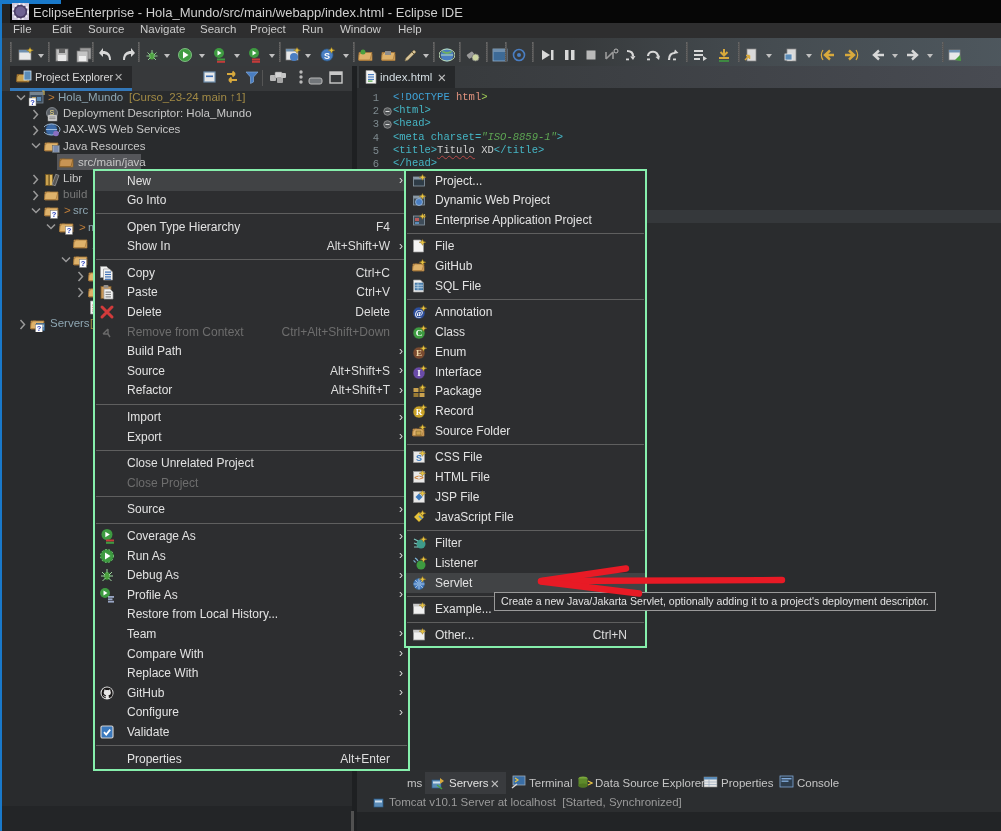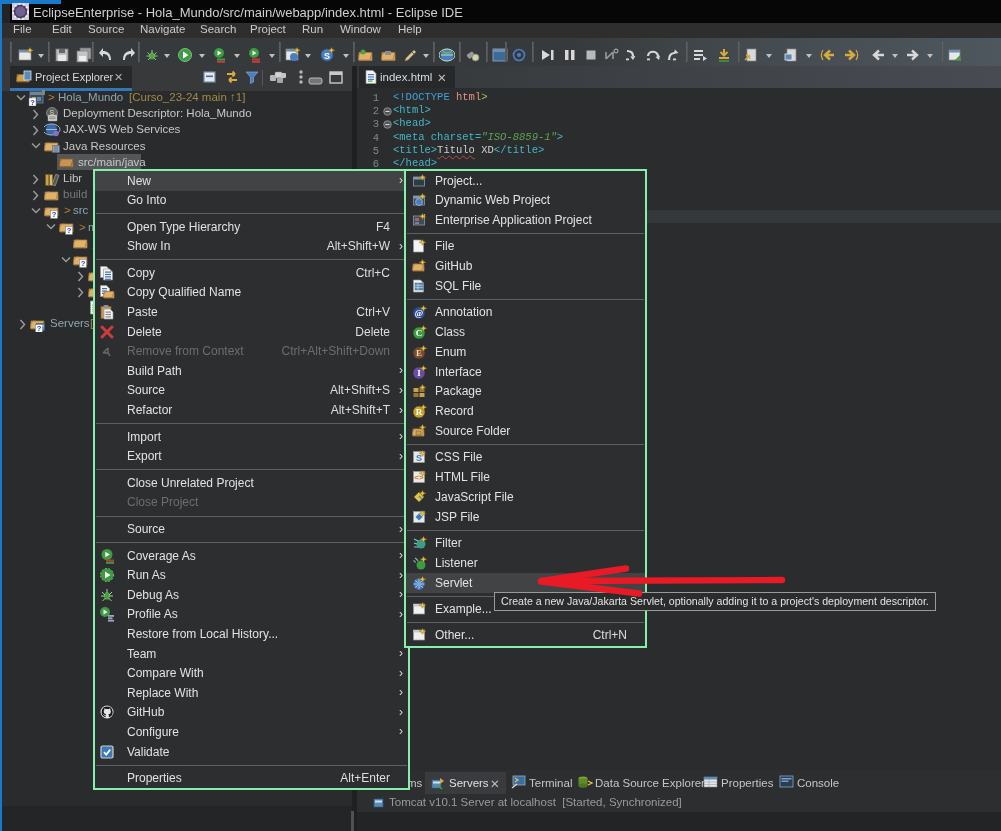--- a/index.html
+++ b/index.html
@@ -608,31 +608,20 @@
           <rect x="6" y="6.5" width="6" height="1.2" fill="#3c6eb4"></rect>
           <rect x="6" y="8.9" width="6" height="1.2" fill="#3c6eb4"></rect>
           <rect x="6" y="11.3" width="6" height="1.2" fill="#3c6eb4"></rect>
           <rect x="6" y="13.7" width="6" height="1.2" fill="#3c6eb4"></rect>
         </svg></span>
       <span class="lbl">Copy</span>
       <span class="sc">Ctrl+C</span>
     </div>
     <div class="mi">
       <span class="ico"><svg style="" width="16" height="16" viewBox="0 0 16 16">
-          <path d="M1.5 1.5 l6 0 3 3 0 8 -9 0 z" fill="#f4f4f4" stroke="#9a9a9a" stroke-width="0.7"></path>
-          <rect x="3" y="4.0" width="5" height="1.2" fill="#3c6eb4"></rect>
-          <rect x="3" y="6.4" width="5" height="1.2" fill="#3c6eb4"></rect>
-          <rect x="3" y="8.8" width="5" height="1.2" fill="#3c6eb4"></rect>
-          <path d="M5 7.5 l0 6.5 10 0 0 -5 -5.2 0 -1.8-1.5 z" fill="#deb26b" stroke="#a8793a" stroke-width="0.8"></path>
-          <path d="M5 9.5 l2.5-2 7.5 0 -2 6 -8.5 0 z" fill="#deb26b" stroke="#a8793a" stroke-width="0.8"></path>
-        </svg></span>
-      <span class="lbl">Copy Qualified Name</span>
-    </div>
-    <div class="mi">
-      <span class="ico"><svg style="" width="16" height="16" viewBox="0 0 16 16">
           <rect x="2" y="2.5" width="10" height="12" fill="#c9995c" stroke="#7d5a28" stroke-width="0.8"></rect>
           <rect x="4.5" y="1" width="5" height="3" rx="1" fill="#97918b"></rect>
           <path d="M5 5 l6 0 3 3 0 7 -9 0 z" fill="#f4f4f4" stroke="#9a9a9a" stroke-width="0.7"></path>
           <rect x="6.5" y="7.5" width="5.5" height="1.2" fill="#888"></rect>
           <rect x="6.5" y="9.9" width="5.5" height="1.2" fill="#888"></rect>
           <rect x="6.5" y="12.3" width="5.5" height="1.2" fill="#888"></rect>
         </svg></span>
       <span class="lbl">Paste</span>
       <span class="sc">Ctrl+V</span>
     </div>
@@ -890,33 +879,33 @@
     <div class="mi">
       <span class="ico"><svg style="" width="16" height="16" viewBox="0 0 16 16">
           <rect x="1.5" y="2.5" width="11" height="11" fill="#e8e8e8" stroke="#999" stroke-width="0.6"></rect>
           <text x="7" y="11" font-size="8" font-weight="bold" fill="#d07c2e" text-anchor="middle" font-family="Liberation Sans">&lt;&gt;</text>
           <path d="M10.5 1.5 l1.1 2.1 2.3 .6 -2.3 .9 -1.1 2.2 -1.1-2.2 -2.2-.9 2.2-.6z" fill="#e8c443" stroke="#8a6d1d" stroke-width="0.5"></path>
         </svg></span>
       <span class="lbl">HTML File</span>
     </div>
     <div class="mi">
       <span class="ico"><svg style="" width="16" height="16" viewBox="0 0 16 16">
+          <rect x="1.5" y="2.5" width="11" height="11" fill="#e8e8e8" stroke="#999" stroke-width="0.6"></rect>
+          <path d="M7 4.5 l3.5 3.5 -3.5 3.5 -3.5-3.5z" fill="#3b79bd"></path>
+          <path d="M10.5 1.5 l1.1 2.1 2.3 .6 -2.3 .9 -1.1 2.2 -1.1-2.2 -2.2-.9 2.2-.6z" fill="#e8c443" stroke="#8a6d1d" stroke-width="0.5"></path>
+        </svg></span>
+      <span class="lbl">JSP File</span>
+    </div>
+    <div class="mi">
+      <span class="ico"><svg style="" width="16" height="16" viewBox="0 0 16 16">
           <path d="M2 8 l5-5 5 5 -5 5z" fill="#e2c23e" stroke="#8a6d1d" stroke-width="0.6"></path>
           <path d="M7 7 l3 3" stroke="#5b8cb8" stroke-width="1.5"></path>
           <path d="M10.5 1.5 l1.1 2.1 2.3 .6 -2.3 .9 -1.1 2.2 -1.1-2.2 -2.2-.9 2.2-.6z" fill="#e8c443" stroke="#8a6d1d" stroke-width="0.5"></path>
         </svg></span>
       <span class="lbl">JavaScript File</span>
-    </div>
-    <div class="mi">
-      <span class="ico"><svg style="" width="16" height="16" viewBox="0 0 16 16">
-          <rect x="1.5" y="2.5" width="11" height="11" fill="#e8e8e8" stroke="#999" stroke-width="0.6"></rect>
-          <path d="M7 4.5 l3.5 3.5 -3.5 3.5 -3.5-3.5z" fill="#3b79bd"></path>
-          <path d="M10.5 1.5 l1.1 2.1 2.3 .6 -2.3 .9 -1.1 2.2 -1.1-2.2 -2.2-.9 2.2-.6z" fill="#e8c443" stroke="#8a6d1d" stroke-width="0.5"></path>
-        </svg></span>
-      <span class="lbl">JSP File</span>
     </div>
     <div class="msep"></div>
     <div class="mi">
       <span class="ico"><svg style="" width="16" height="16" viewBox="0 0 16 16">
           <circle cx="9" cy="9" r="4.5" fill="#3e9b8b"></circle>
           <path d="M2 4 l4 2 M2 8 l3 1 M2 12 l4 0" stroke="#7ec8c0" stroke-width="1.2"></path>
           <path d="M11.5 1.5 l1.1 2.1 2.3 .6 -2.3 .9 -1.1 2.2 -1.1-2.2 -2.2-.9 2.2-.6z" fill="#e8c443" stroke="#8a6d1d" stroke-width="0.5"></path>
         </svg></span>
       <span class="lbl">Filter</span>
     </div>

